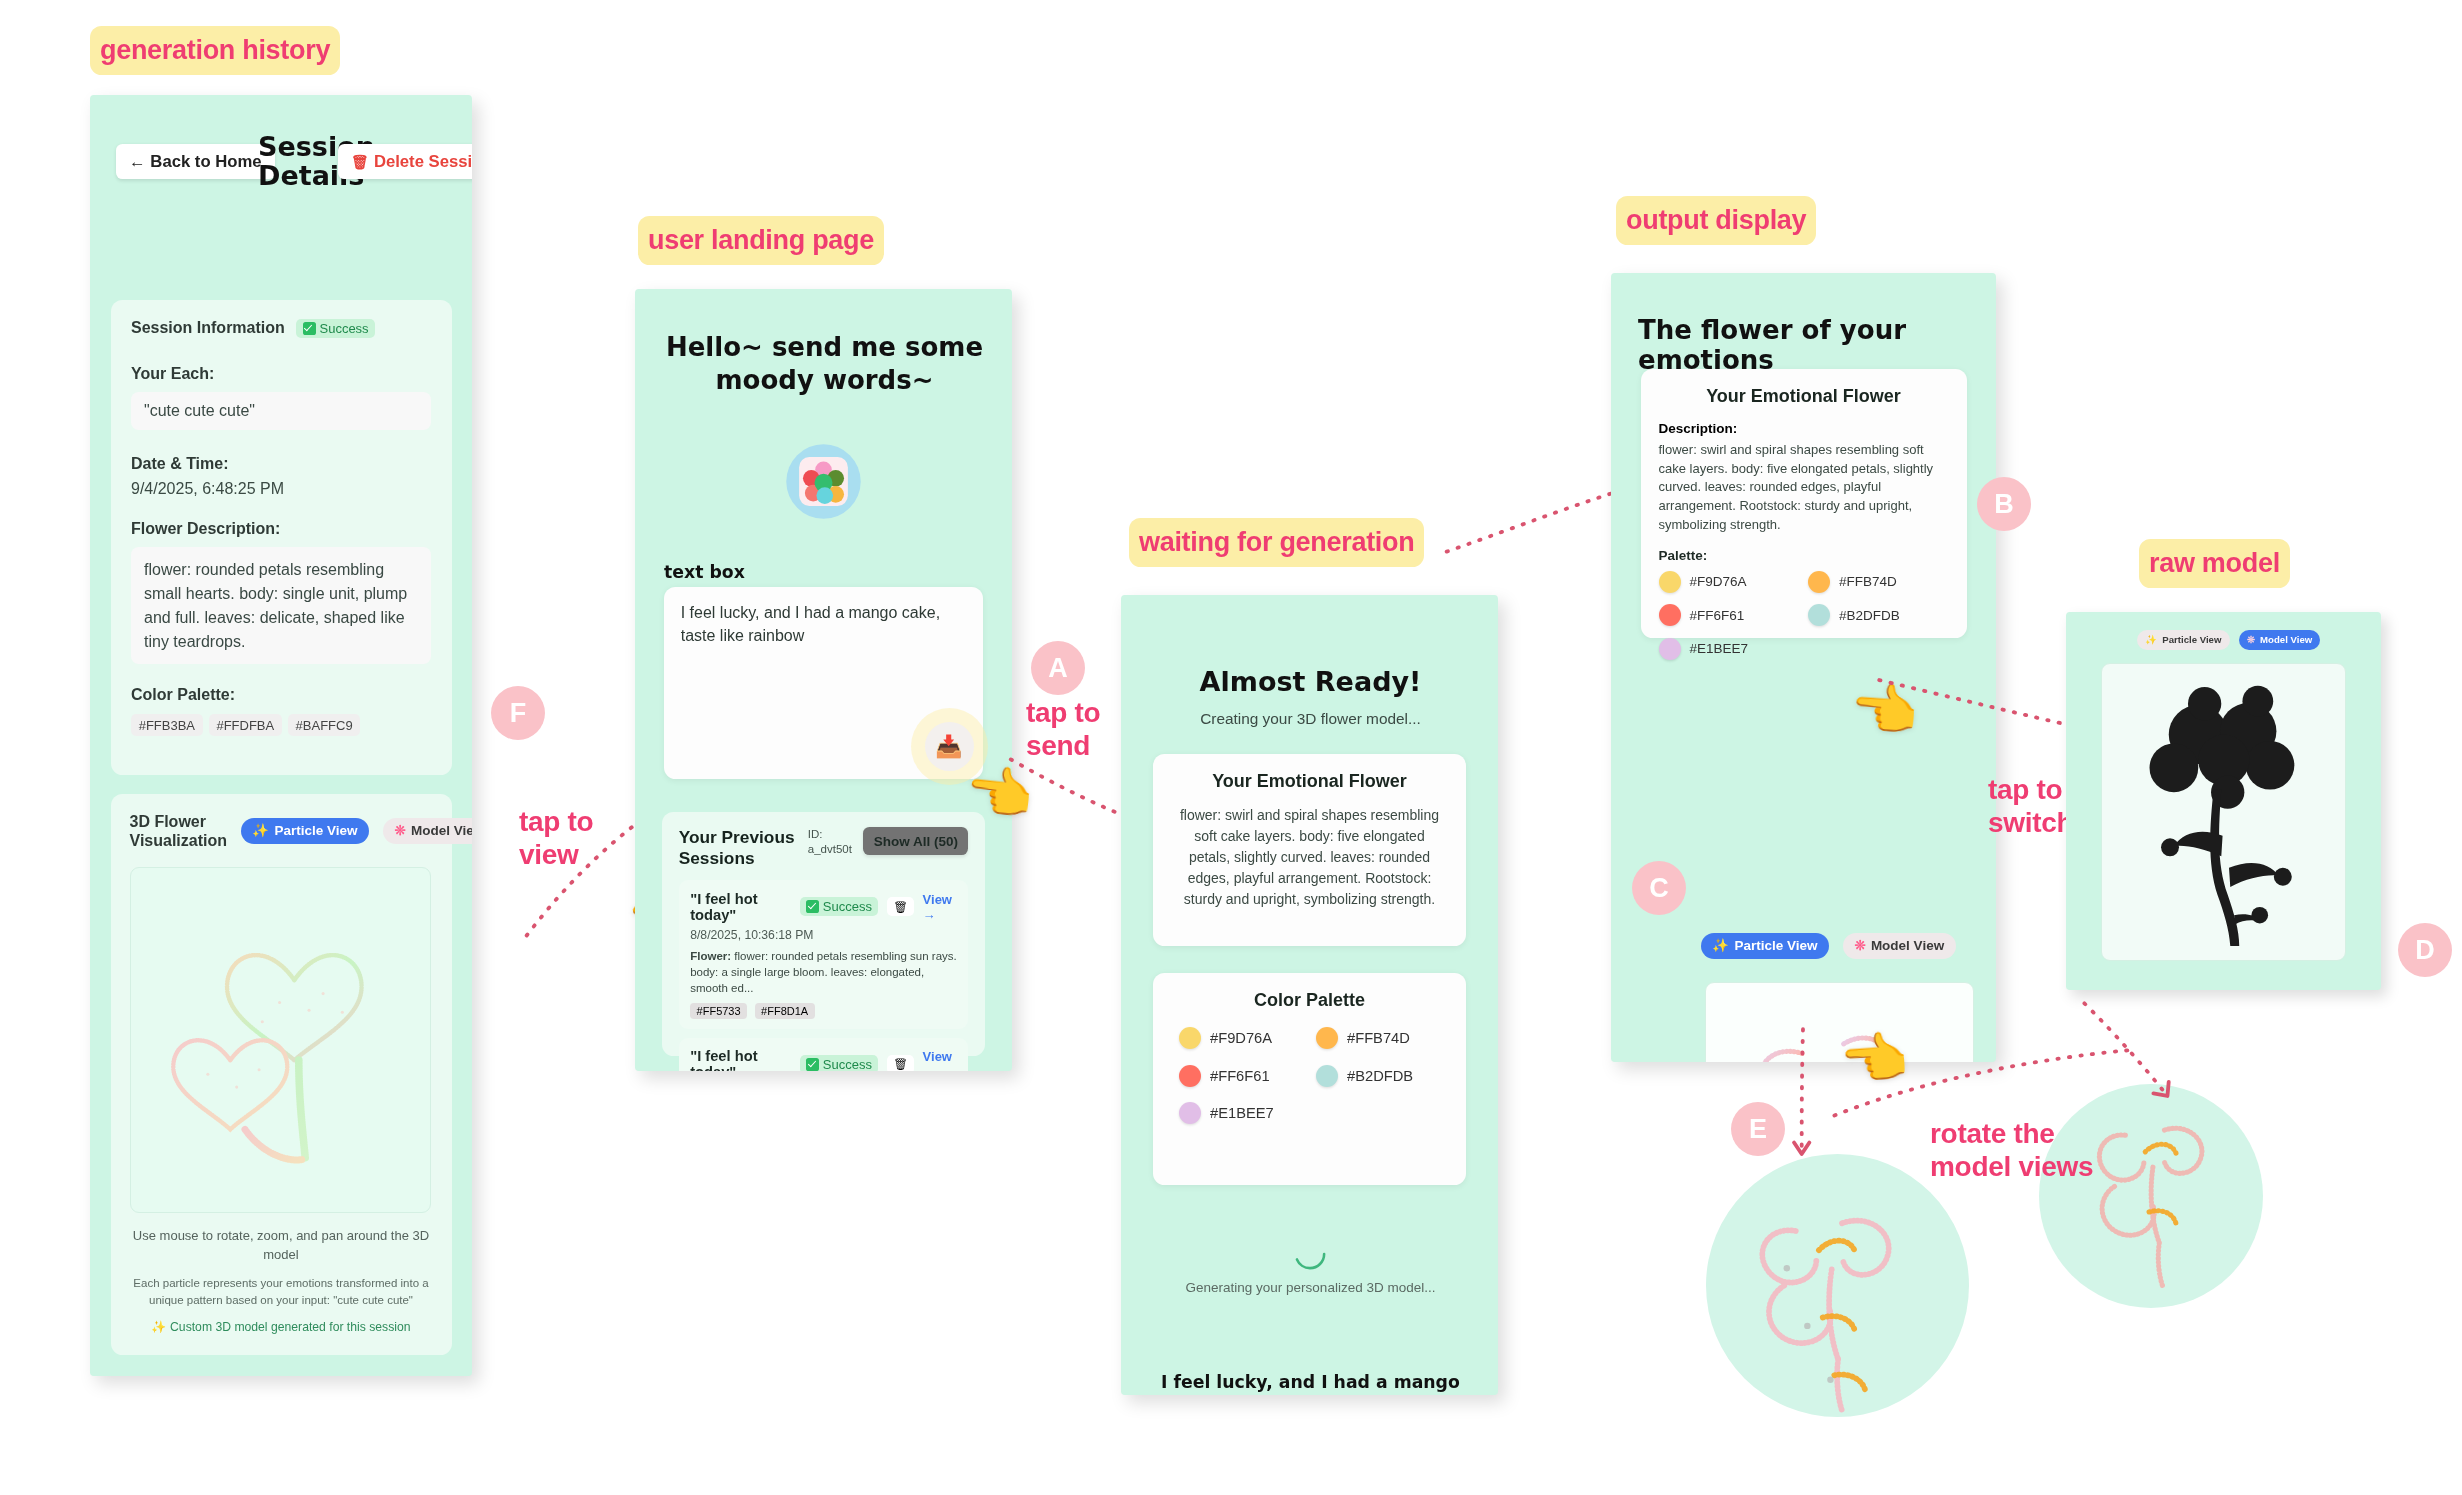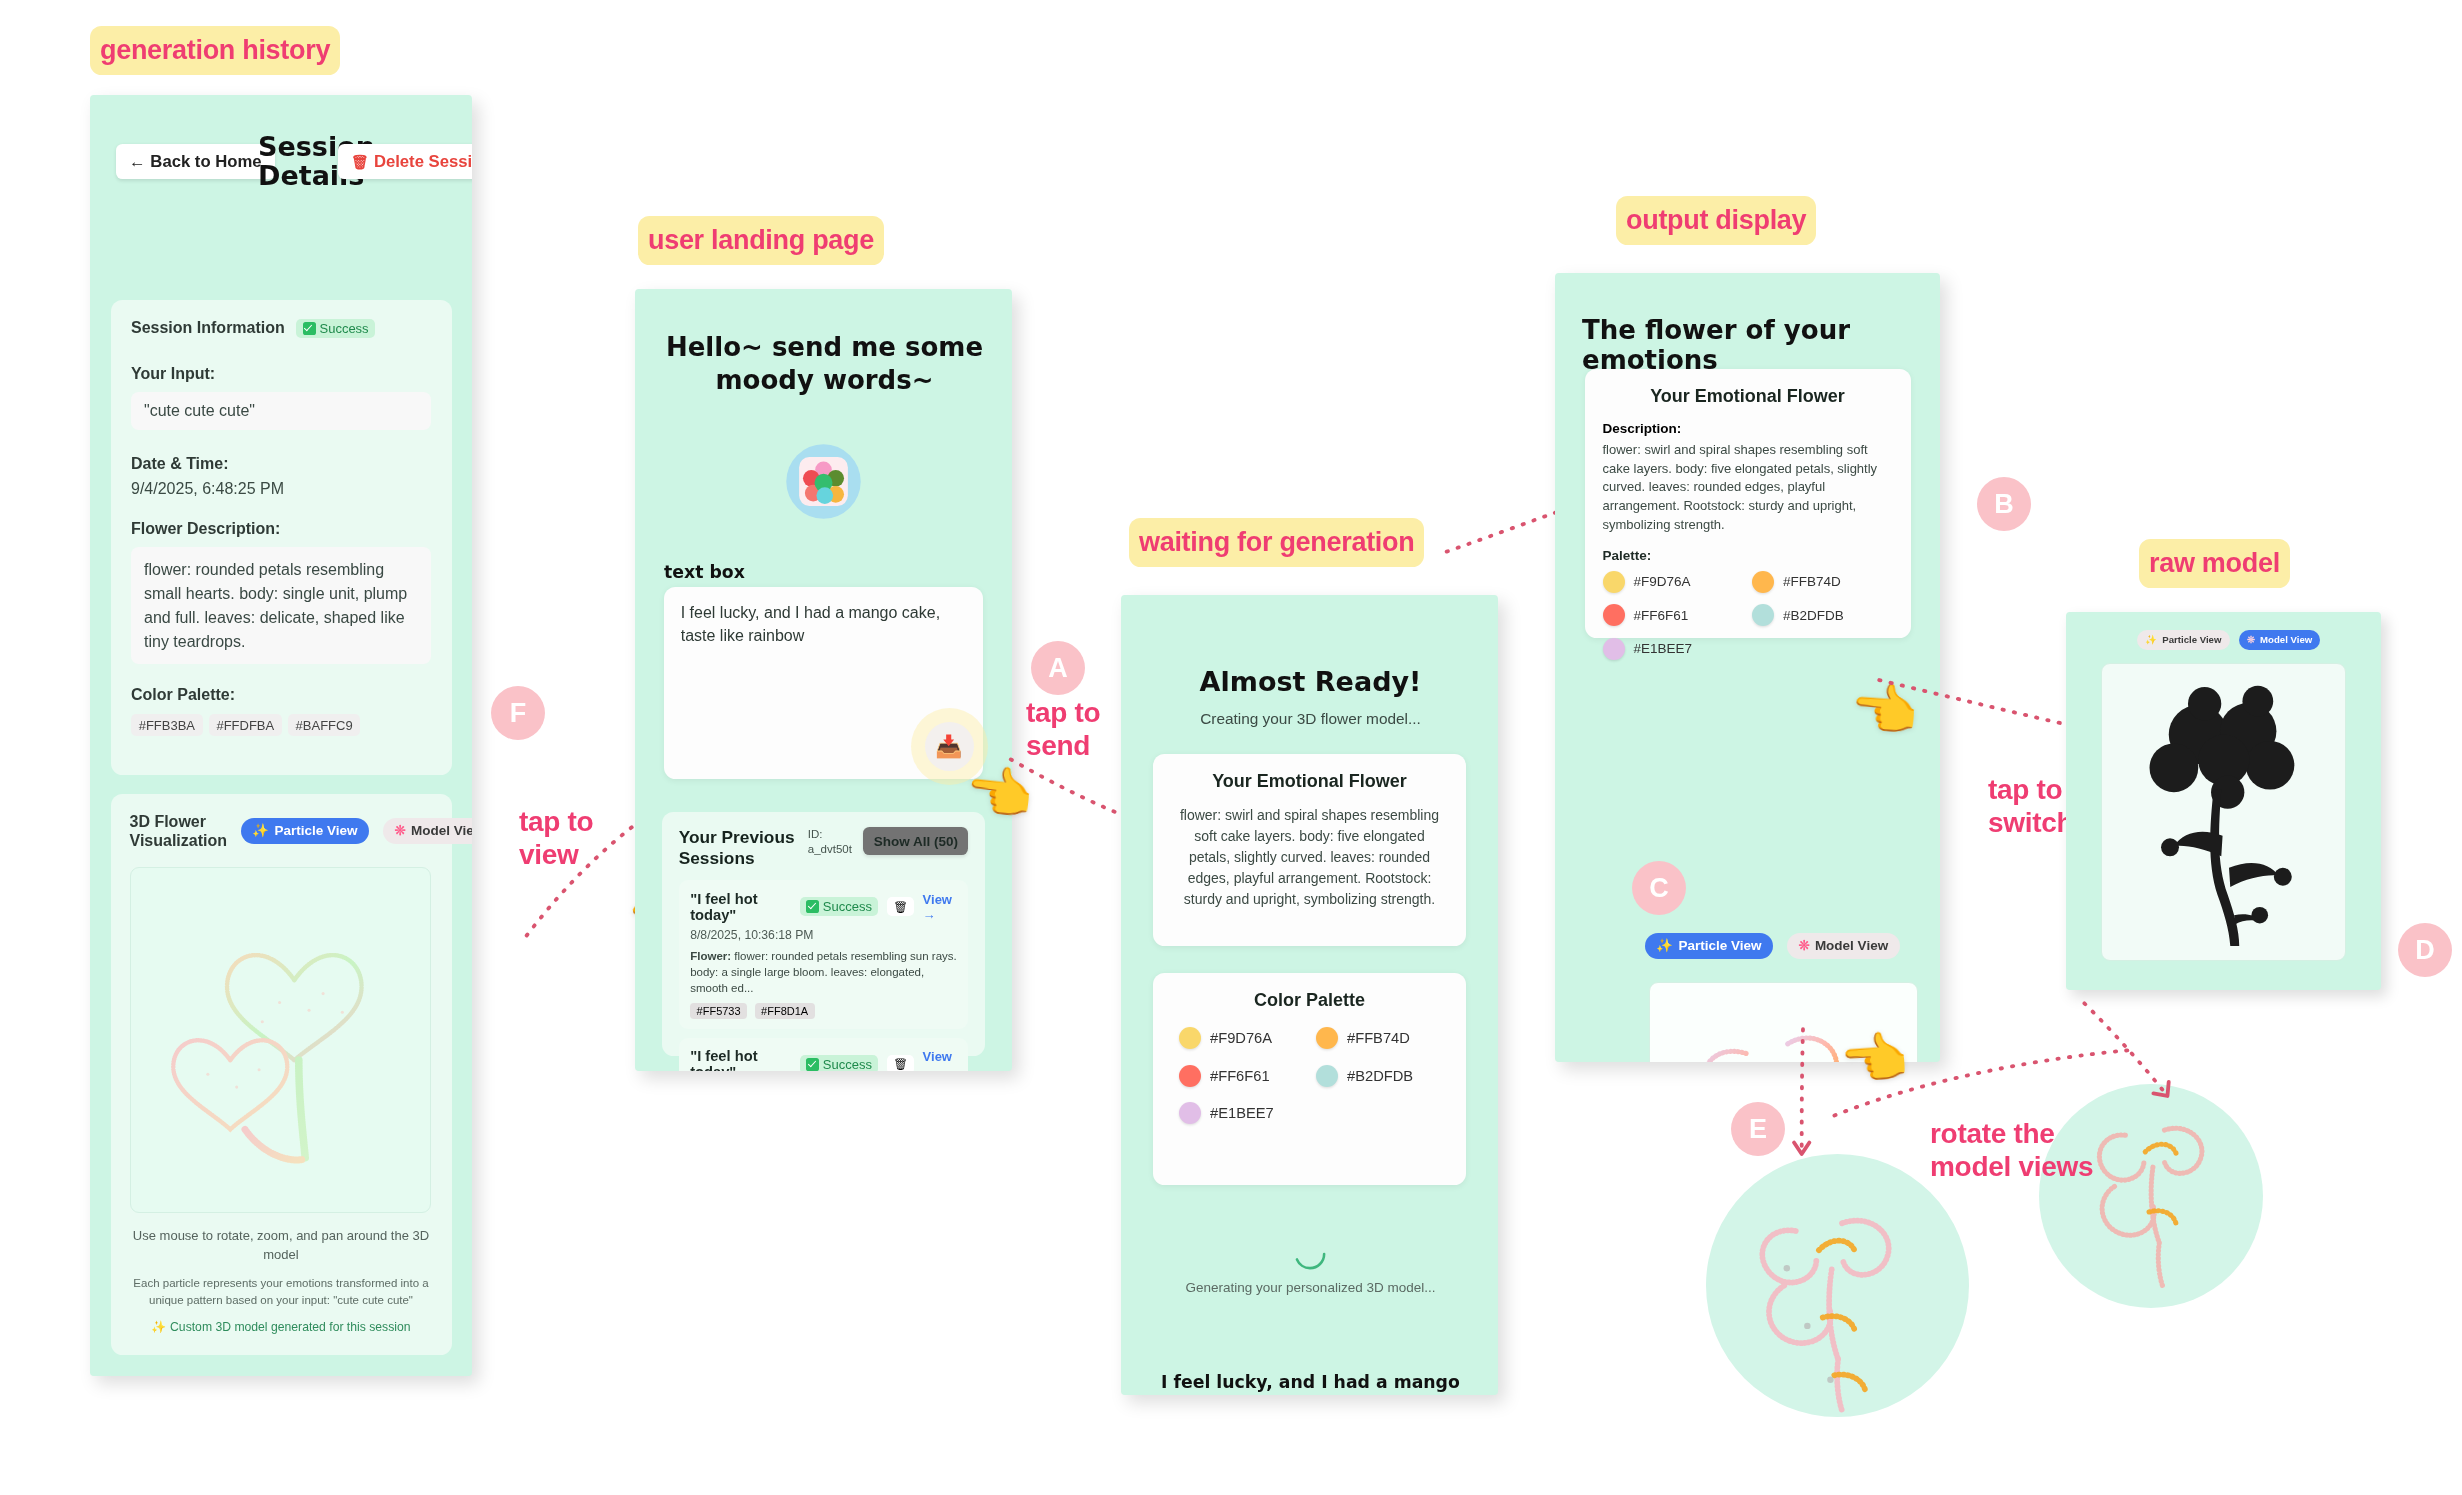--- a/index.html
+++ b/index.html
@@ -158,21 +158,21 @@
 
   <div class="abs card-soft" style="left:20.5px; top:205px; width:341px; height:475px; padding:19px 20.5px;">
     <div style="display:flex; align-items:center; gap:11.5px;">
       <span class="lbl">Session Information</span>
       <span class="badge-success">
         <span class="chk"></span>
         <span>Success</span>
       </span>
     </div>
 
-    <div class="lbl" style="margin-top:27px;">Your Input:</div>
+    <div class="lbl" style="margin-top:27px;">Your Each:</div>
     <div class="inputbox" style="margin-top:9px;">"cute cute cute"</div>
 
     <div class="lbl" style="margin-top:24.4px;">Date &amp; Time:</div>
     <div class="val" style="margin-top:7.7px;">9/4/2025, 6:48:25 PM</div>
 
     <div class="lbl" style="margin-top:22px;">Flower Description:</div>
     <div class="inputbox" style="margin-top:9px; line-height:1.5;">flower: rounded petals resembling small hearts. body: single unit, plump and full. leaves: delicate, shaped like tiny teardrops.</div>
 
     <div class="lbl" style="margin-top:22px;">Color Palette:</div>
     <div style="margin-top:10.3px; display:flex; gap:6px;text-align:right;">
@@ -381,21 +381,21 @@
   </div>
   <div class="abs" style="left:29px; top:685px; width:321px; text-align:center; font-size:13.5px; color:#5b6a63;">Generating your personalized 3D model...</div>
 
   <div class="abs hdr-green" style="left:40px; top:776px; width:301px; font-size:17.3px; line-height:1.35;">I feel lucky, and I had a mango cake, taste like rainbow</div>
 </div>
 
 <svg class="abs dotline" style="left:1443px; top:475px;" width="218" height="83" viewBox="0 0 340 130">
   <path d="M5 120 C120 80, 220 40, 325 10" stroke="#d9546f" stroke-width="6" fill="none" stroke-dasharray="2 16" stroke-linecap="round"></path>
 </svg>
 
-<div class="abs phone" style="left:1555px; top:273px; width:385px; height:789px;">
+<div class="abs phone" style="left:1611px; top:273px; width:385px; height:789px;">
 
   <div class="abs hdr-green" style="left:27px; top:42px; width:331px; font-size:26px;">The flower of your emotions</div>
 
   <div class="abs card" style="left:29.5px; top:96px; width:326px; height:269px; padding:16.7px 18px;">
     <div style="text-align:center; font-size:18px; font-weight:bold; color:#1a2620;">Your Emotional Flower</div>
     <div style="margin-top:14px; font-size:13.5px; font-weight:bold; color:#000000;">Description:</div>
     <div style="margin-top:5.1px; font-size:13px; line-height:1.45; color:#3c4a44;">flower: swirl and spiral shapes resembling soft cake layers. body: five elongated petals, slightly curved. leaves: rounded edges, playful arrangement. Rootstock: sturdy and upright, symbolizing strength.</div>
     <div style="margin-top:13px; font-size:13.5px; font-weight:bold; color:#1f2b26;">Palette:</div>
     <div style="margin-top:7.7px; display:grid; grid-template-columns:1fr 1fr; row-gap:11.5px; column-gap:9px;">
       <div class="swrow" style="font-size:13.5px;">

